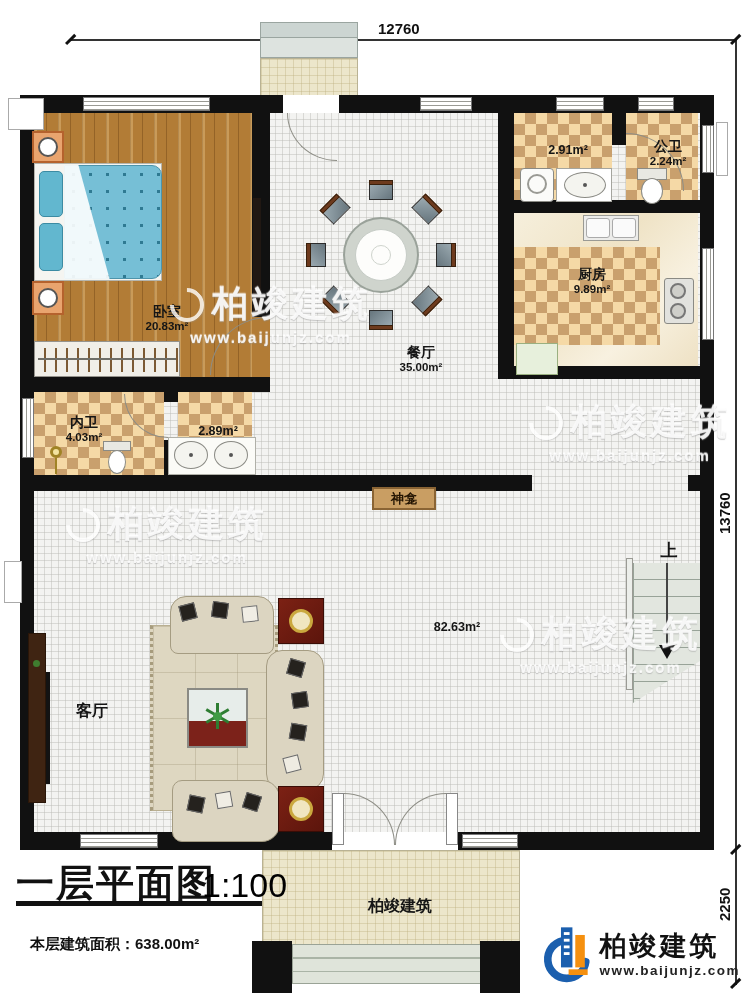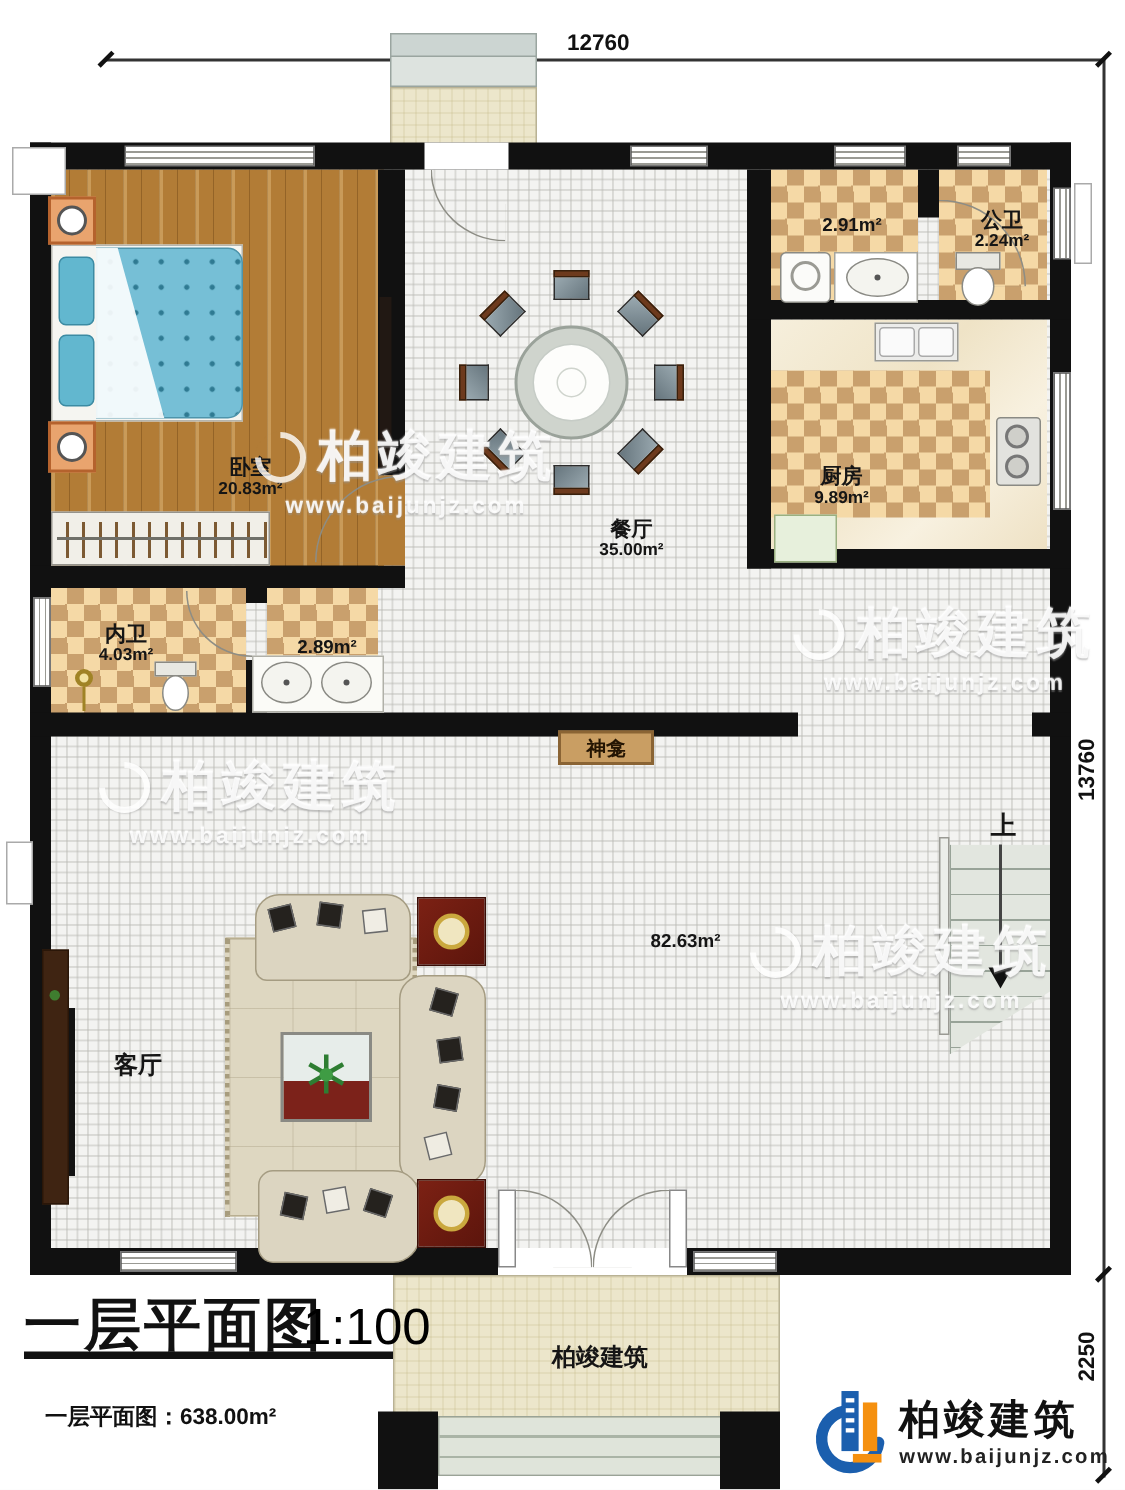--- a/index.html
+++ b/index.html
@@ -267,21 +267,21 @@
     <span class="nm">餐厅</span>
     <span class="ar">35.00m²</span>
   </div>
   <div class="rlabel" style="left:536px;top:143px;width:64px;">
     <span class="ar" style="font-size:12.5px;">2.91m²</span>
   </div>
   <div class="rlabel" style="left:636px;top:138px;width:64px;">
     <span class="nm">公卫</span>
     <span class="ar">2.24m²</span>
   </div>
-  <div class="rlabel" style="left:516px;top:266px;width:90px;margin-top:43px;">
+  <div class="rlabel" style="left:547px;top:266px;width:90px;">
     <span class="nm">厨房</span>
     <span class="ar">9.89m²</span>
   </div>
   <div class="rlabel" style="left:42px;top:414px;width:84px;">
     <span class="nm">内卫</span>
     <span class="ar">4.03m²</span>
   </div>
   <div class="rlabel" style="left:186px;top:424px;width:64px;">
     <span class="ar" style="font-size:12.5px;">2.89m²</span>
   </div>
@@ -316,21 +316,21 @@
         <div class="wm-glyph"></div>
       <span class="wm-brand">柏竣建筑</span>
       </div>
     <span class="wm-url">www.baijunjz.com</span>
   </div>
 
   <div class="tb-title" style="left:16px;top:858px;">一层平面图</div>
   <div class="tb-scale" style="left:202px;top:866px;">1:100</div>
   <div class="tb-line" style="left:16px;top:901px;width:246px;height:5px;"></div>
   <div class="tb-stat" style="left:30px;top:935px;">
-    <span>一层平面图：</span><span>638.00m²</span>
+    <span>本层建筑面积：</span><span>638.00m²</span>
   </div>
 
   <div class="abs" style="left:540px;top:920px;width:200px;height:70px;display:flex;align-items:center;gap:8px;">
     <svg width="54" height="62" viewBox="0 0 54 62">
       <path d="M24 16 A20 20 0 1 0 48 38" fill="none" stroke="#1b5fae" stroke-width="8" stroke-linecap="round"></path>
       <rect x="22" y="2" width="12" height="42" fill="#1b5fae"></rect>
       <rect x="25" y="7" width="6" height="3" fill="#fff"></rect>
       <rect x="25" y="14" width="6" height="3" fill="#fff"></rect>
       <rect x="25" y="21" width="6" height="3" fill="#fff"></rect>
       <rect x="25" y="28" width="6" height="3" fill="#fff"></rect>

